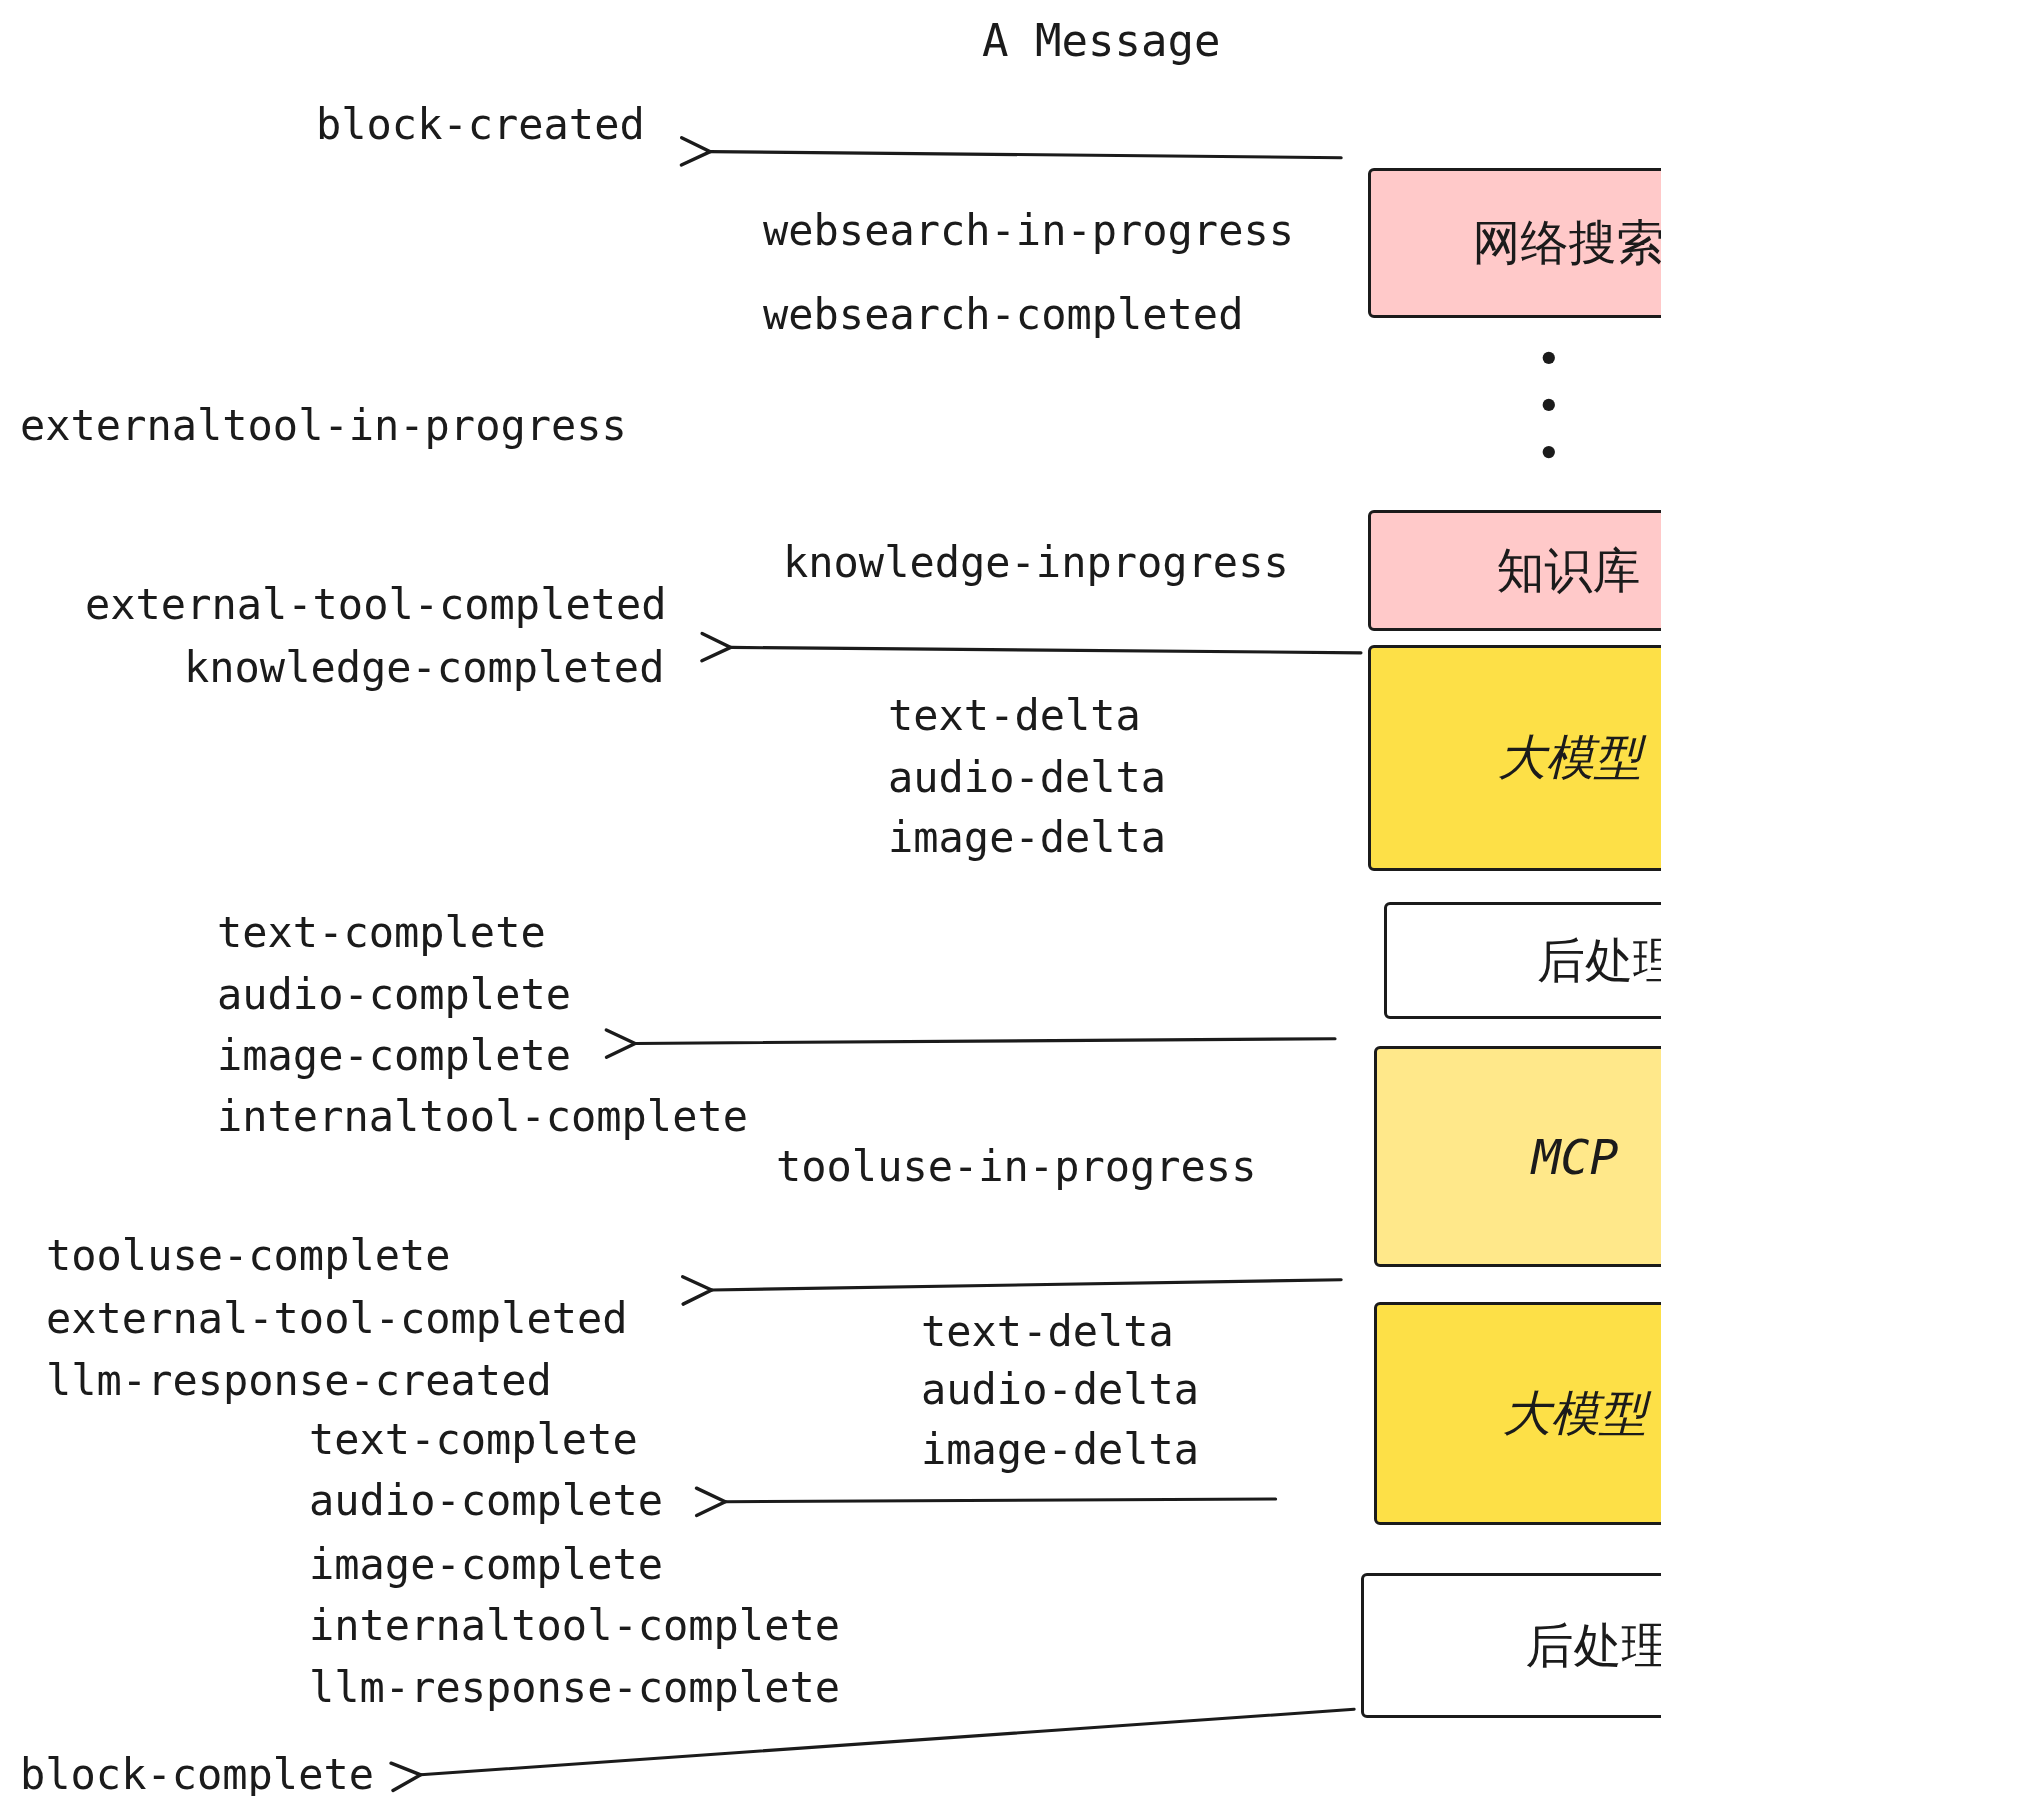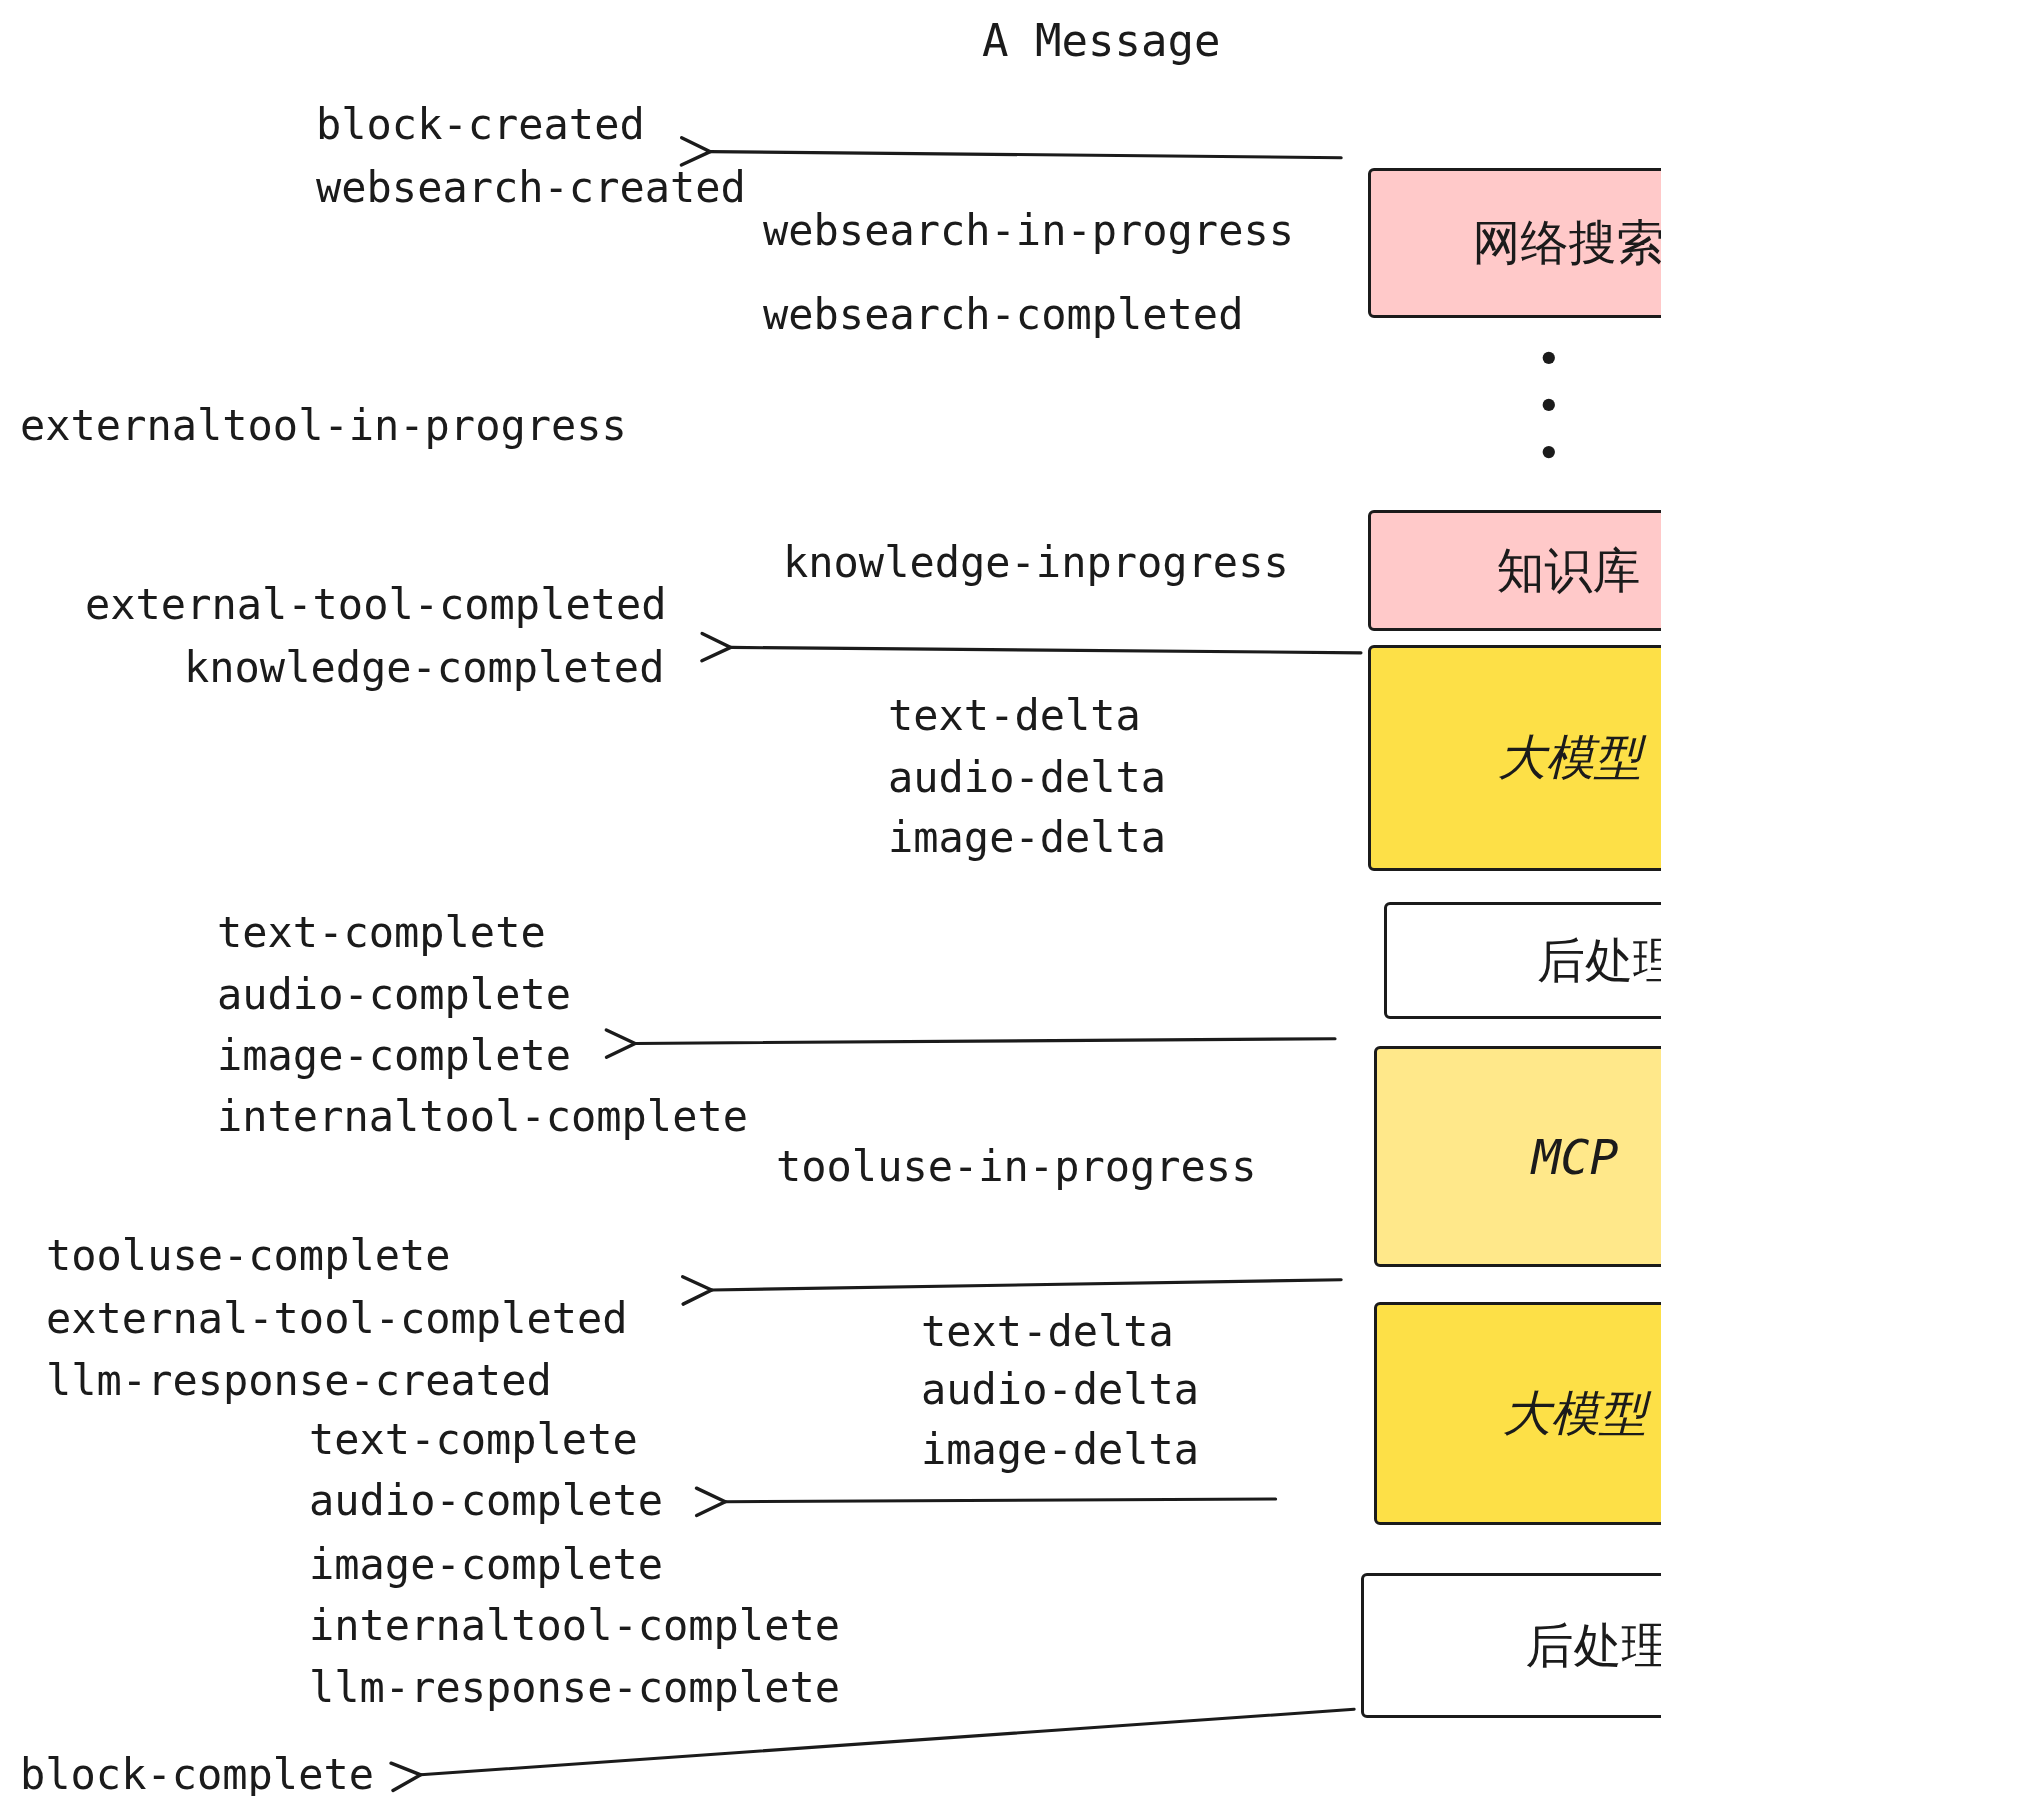--- a/index.html
+++ b/index.html
@@ -84,21 +84,20 @@
     <g fill="#1b1b1b">
       <circle cx="2268" cy="524" r="9"></circle>
       <circle cx="2268" cy="593" r="9"></circle>
       <circle cx="2268" cy="662" r="9"></circle>
     </g>
   </svg>
 
   <div class="title" style="left:982px;top:15px">A Message</div>
 
   <div class="evt" style="left:316px;top:102px">block-created</div>
-  <div class="evt" style="left:316px;top:165px">websearch-created</div>
   <div class="evt" style="left:763px;top:208px">websearch-in-progress</div>
   <div class="evt" style="left:763px;top:292px">websearch-completed</div>
   <div class="evt" style="left:20px;top:403px">externaltool-in-progress</div>
   <div class="evt" style="left:783px;top:540px">knowledge-inprogress</div>
   <div class="evt" style="left:85px;top:582px">external-tool-completed</div>
   <div class="evt" style="left:184px;top:645px">knowledge-completed</div>
 
   <div class="evt" style="left:888px;top:693px">text-delta</div>
   <div class="evt" style="left:888px;top:755px">audio-delta</div>
   <div class="evt" style="left:888px;top:815px">image-delta</div>

